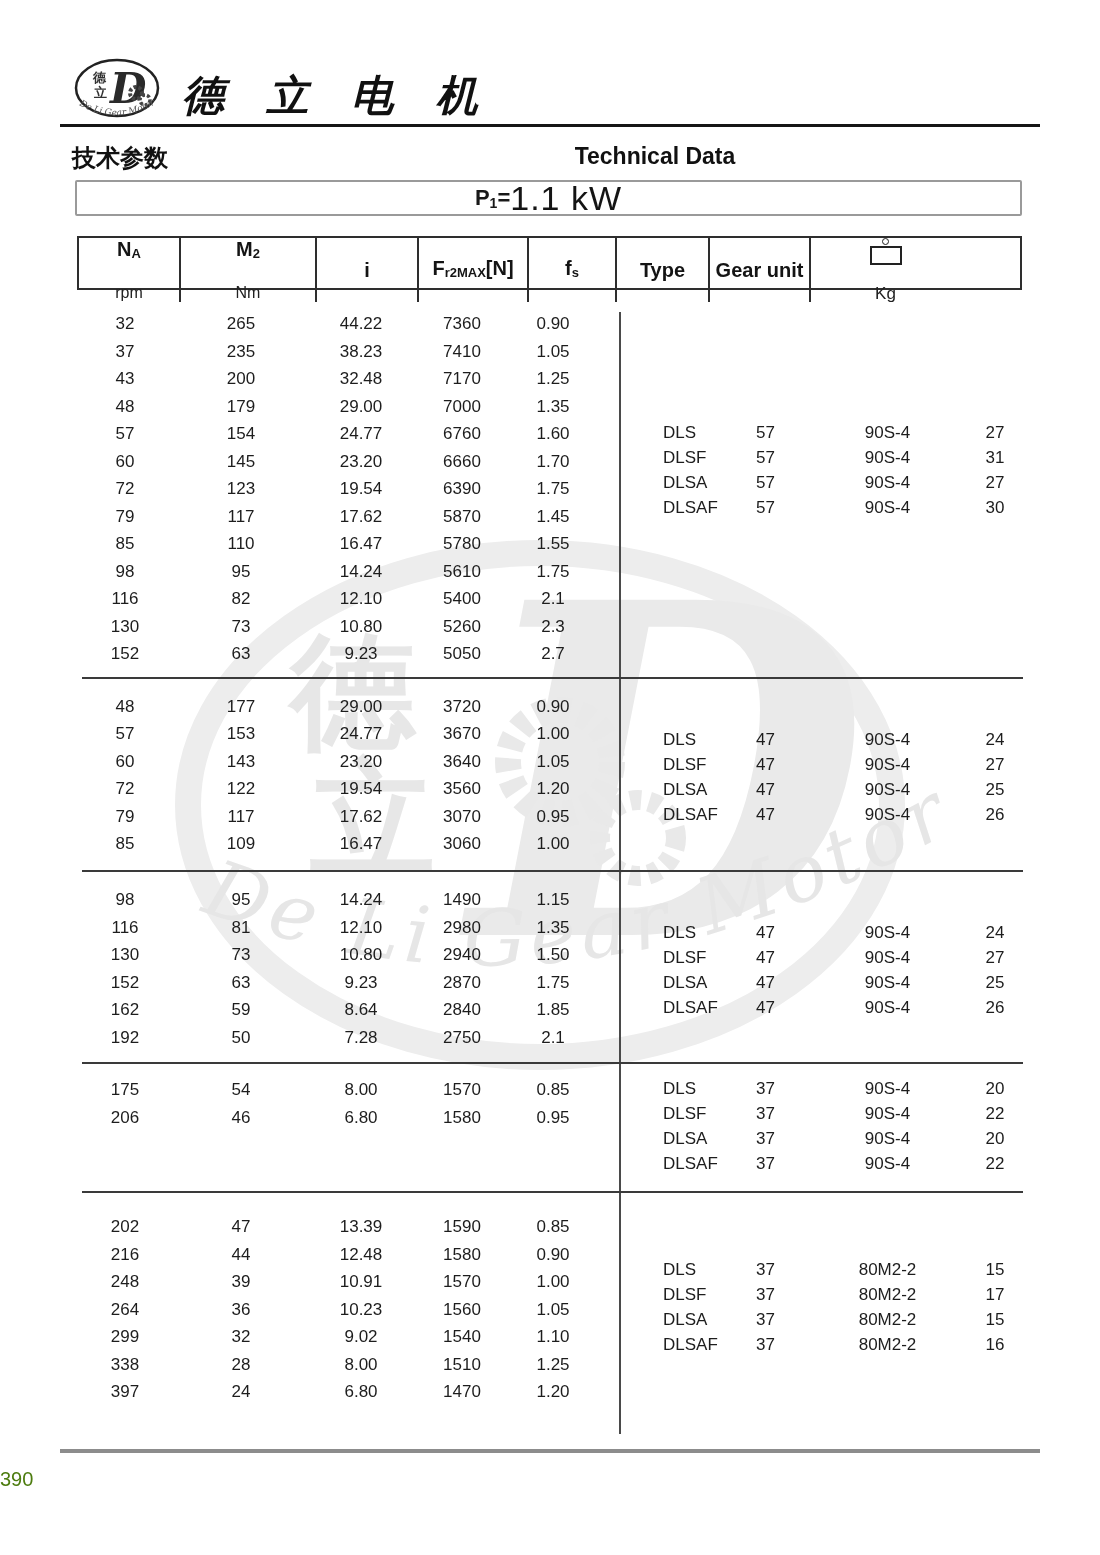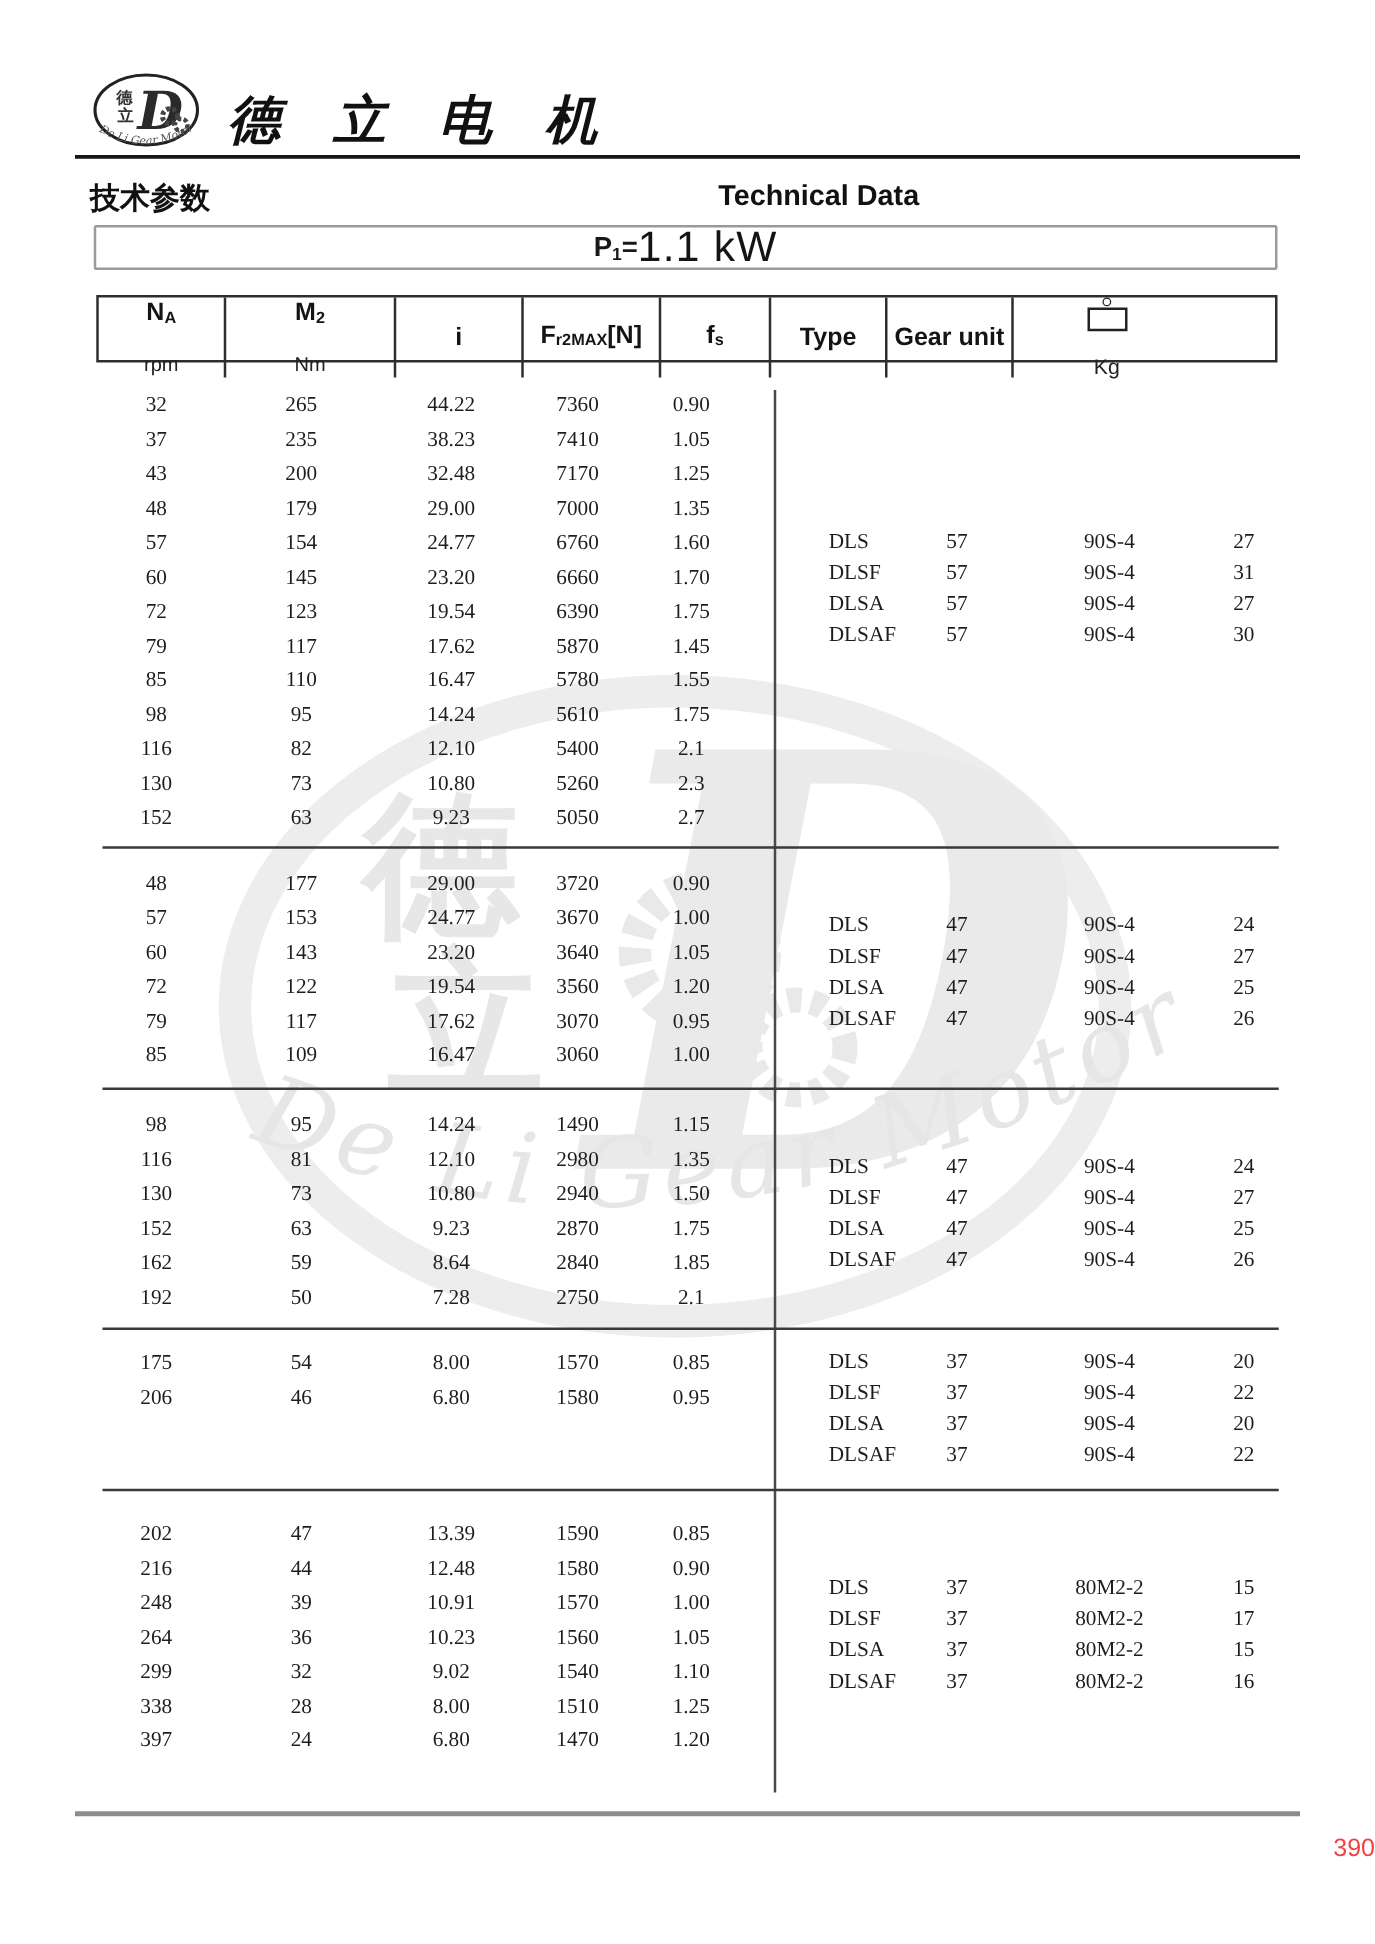--- a/index.html
+++ b/index.html
@@ -38,42 +38,42 @@
   .th .main sub { font-size:13px; font-weight:bold; vertical-align:-2px; }
   .th .unit { font-size:16px; line-height:17px; color:#222; }
   .kg-cell .unit { font-size:17px; }
   .weight-icon { display:flex; flex-direction:column; align-items:center; }
   .weight-icon .knob { width:7px; height:7px; border:1.5px solid #222; border-radius:50%; margin-bottom:1px; background:#fff; }
   .weight-icon .block { width:32px; height:19px; border:2px solid #222; background:#fff; }
 
   
   .data-area { position:absolute; left:82px; top:300px; width:941px; }
   .v-divider { position:absolute; left:537px; top:12px; height:1122px; width:2px; background:#4a4a4a; }
-  .block { position:relative;font-family:Liberation Serif, serif; }
+  .block { position:relative; }
   .block:not(:last-child) { border-bottom:2px solid #3a3a3a; }
   .left-rows { width:538px; }
   .drow { display:grid; grid-template-columns:102px 136px 102px 110px 88px; height:27.5px; }
   .dc { text-align:center; font-size:17px; line-height:27.5px; color:#1d1d1d; }
   .dc.c0 { padding-right:16px; }
   .dc.c1 { padding-right:22px; }
   .dc.c2 { padding-right:20px; }
   .dc.c3 { padding-right:30px; }
   .dc.c4 { padding-right:46px; }
   .right-rows { position:absolute; left:538px; width:403px; }
   .rrow { display:grid; grid-template-columns:93px 101px 149px 60px; height:25px;padding-left:10px; }
   .rc { font-size:17px; line-height:25px; text-align:center; color:#1d1d1d; }
   .rc.rc0 { text-align:left; padding-left:33px; }
   .rc.rc1 { padding-right:16px; }
   .rc.rc2 { padding-right:22px; }
   .rc.rc3 { padding-right:16px; }
 
   
   .rule-bottom { position:absolute; left:60px; top:1449px; width:980px; height:4px; background:#8c8c8c; }
-  .page-num { position:absolute; left:0; top:1468px; width:1100px; text-align:right;
-              font-size:20px; color:#ef4444; }
+  .page-num { position:absolute; left:0; top:1468px; width:1100px; text-align:left;
+              font-size:20px; color:#4d7c0f; }
 </style>
 </head>
 <body>
 
 <div class="page">
 
   <svg class="watermark" width="920" height="620" viewBox="0 0 920 620">
     <ellipse cx="400" cy="315" rx="352" ry="252" fill="none" stroke="#ededed" stroke-width="26"></ellipse>
     <text x="330" y="445" font-family="DejaVu Serif, serif" font-style="italic" font-weight="bold" font-size="460" fill="#eaeaea">D</text>
     <text x="150" y="245" font-size="125" fill="#e7e7e7" font-weight="bold">德</text>

